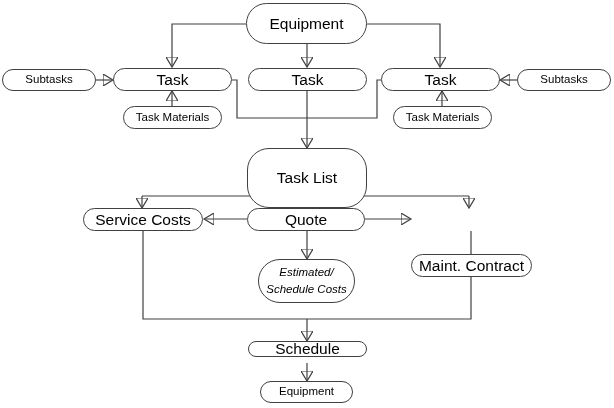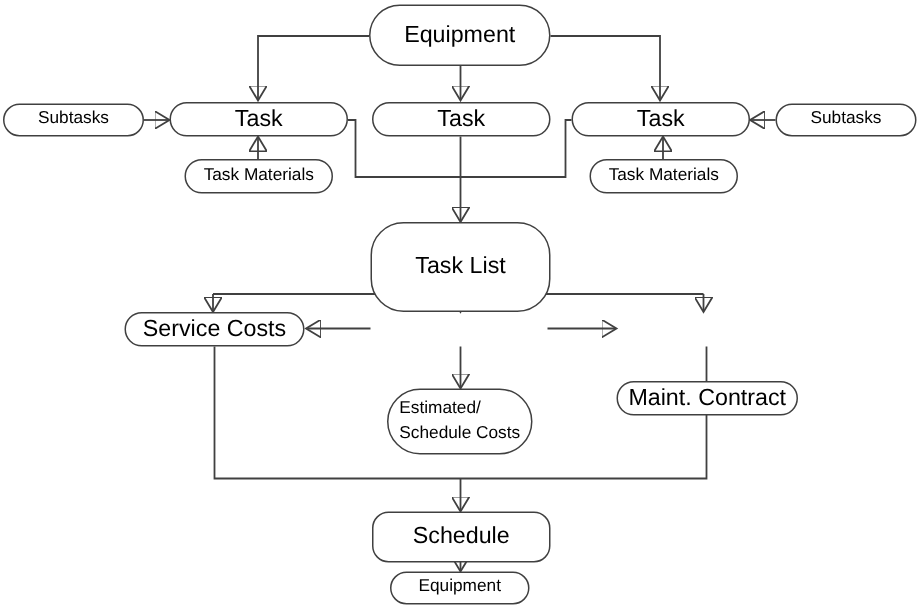--- a/index.html
+++ b/index.html
@@ -20,21 +20,21 @@
   }
   .connectors{position:absolute;left:0;top:0;width:614px;height:408px;}
   .connectors path{fill:none;stroke:var(--connector);stroke-width:1.2;}
   .arrowhead-shape{fill:var(--arrowhead);stroke:none;}
   .node{
     position:absolute;
     box-sizing:border-box;
     background:var(--node-fill);
     border:1.3px solid var(--node-border);
     display:flex;align-items:center;justify-content:center;
-    text-align:left;
+    text-align:center;
     color:var(--text);
     line-height:1.15;
     white-space:nowrap;
   }
   .node.big{font-size:15.5px;}
   .node.small{font-size:11.5px;}
   .node.multiline{white-space:normal;line-height:1.45;font-size:11.5px;}
 </style>
 </head>
 <body>
@@ -115,30 +115,33 @@
   </div>
 
   <div class="node big" style="left:247px;top:148px;width:120px;height:60px;border-radius:22px;">
     <span>Task List</span>
   </div>
 
   <div class="node big" style="left:83px;top:208px;width:120px;height:23px;border-radius:12px;">
     <span>Service Costs</span>
   </div>
 
+  <div class="node big" style="left:247px;top:208px;width:118px;height:23px;border-radius:12px;">
+    <span>Quote</span>
+  </div>
 
   <div class="node big" style="left:411px;top:208px;width:121px;height:23px;border-radius:12px;margin-top:46px;">
     <span>Maint. Contract</span>
   </div>
 
-  <div class="node multiline" style="left:258px;top:259px;width:97px;height:44px;border-radius:22px;">
+  <div class="node multiline" style="left:258px;top:259px;width:97px;height:44px;border-radius:22px;font-style:italic;">
     <span><span>Estimated/</span><br><span>Schedule Costs</span></span>
   </div>
 
-  <div class="node big" style="left:248px;top:341px;width:119px;height:34px;border-radius:11px;">
+  <div class="node big" style="left:248px;top:341px;width:119px;height:16px;border-radius:11px;">
     <span>Schedule</span>
   </div>
 
   <div class="node small" style="left:260px;top:381px;width:93px;height:22px;border-radius:11px;">
     <span>Equipment</span>
   </div>
 
 </div>
 
 </body></html>

